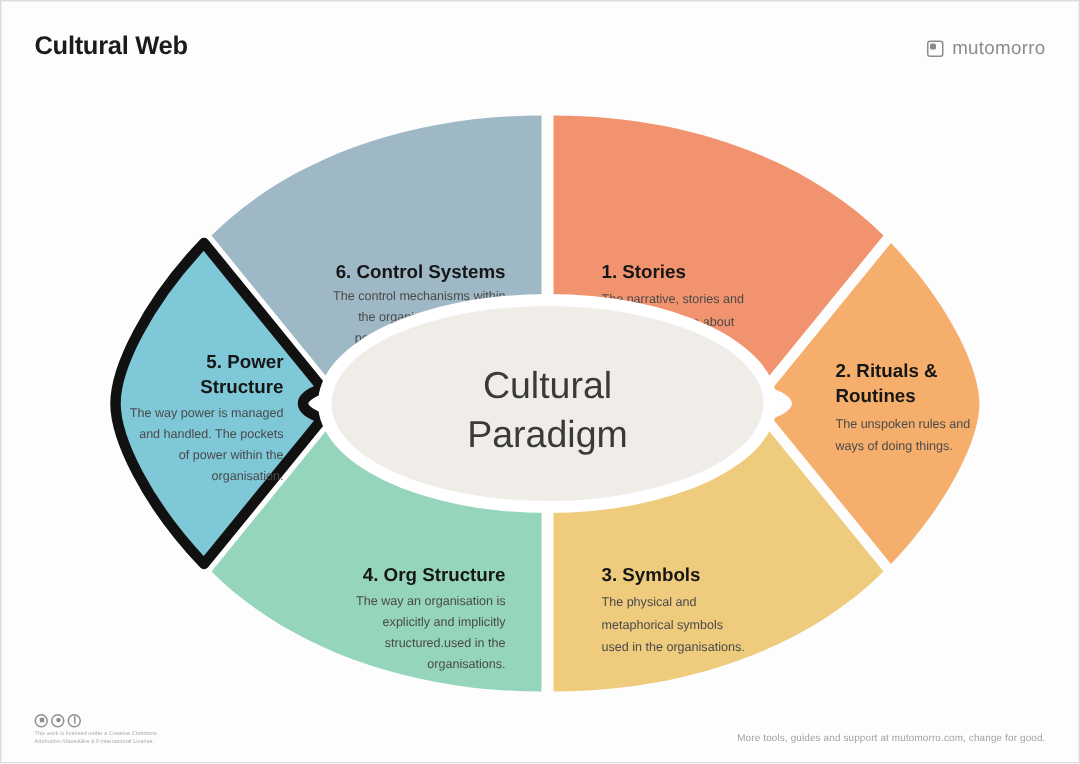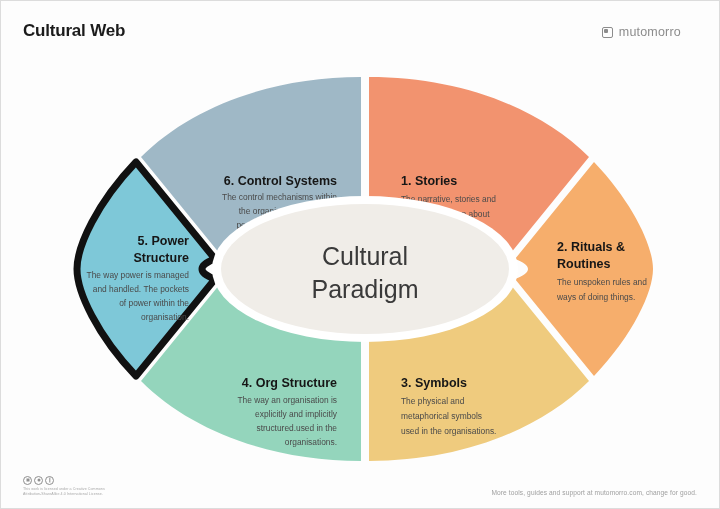--- a/index.html
+++ b/index.html
@@ -19,21 +19,21 @@
     position: absolute;
     inset: 0;
     border: 1px solid #dcdcdc;
     box-sizing: border-box;
     background: #fdfdfd;
   }
 
   
   .header {
     position: absolute;
-    top: 0; left: 0; right: 16px;
+    top: 0; left: 0; right: 0;
     height: 58px;
   }
   .page-title {
     position: absolute;
     left: 22px;
     top: 20px;
     font-size: 17px;
     font-weight: bold;
     color: #1b1b1b;
     letter-spacing: -0.2px;

